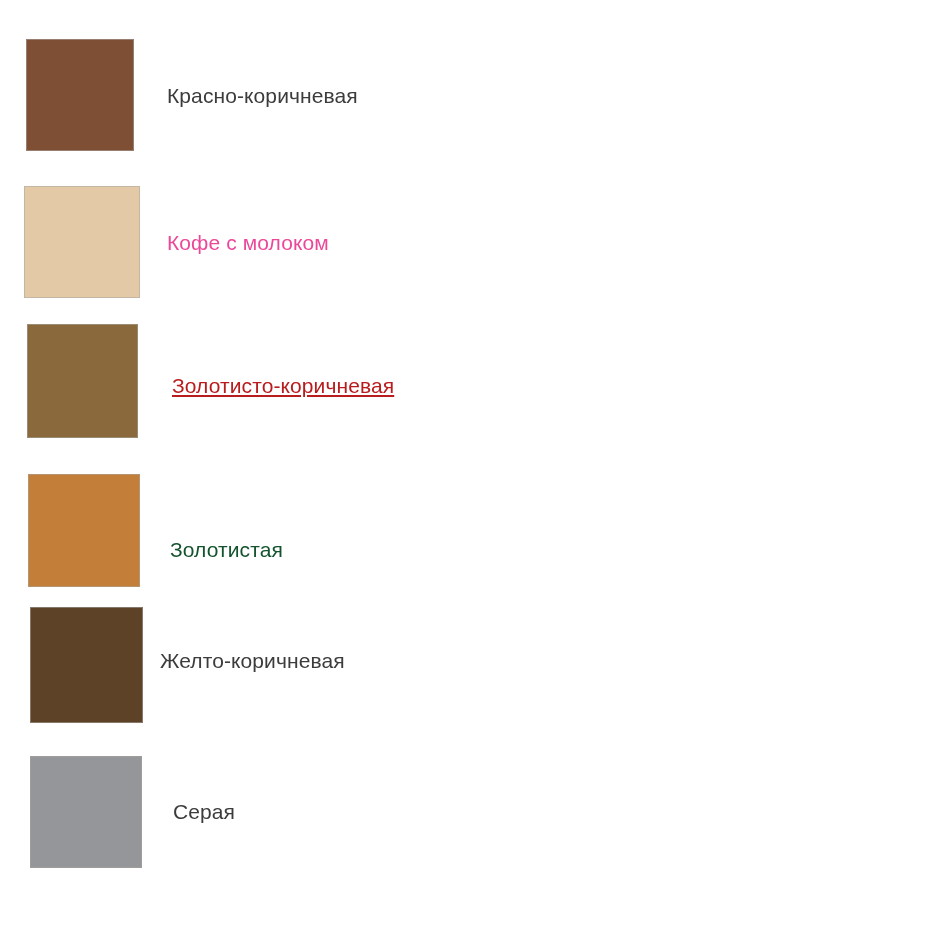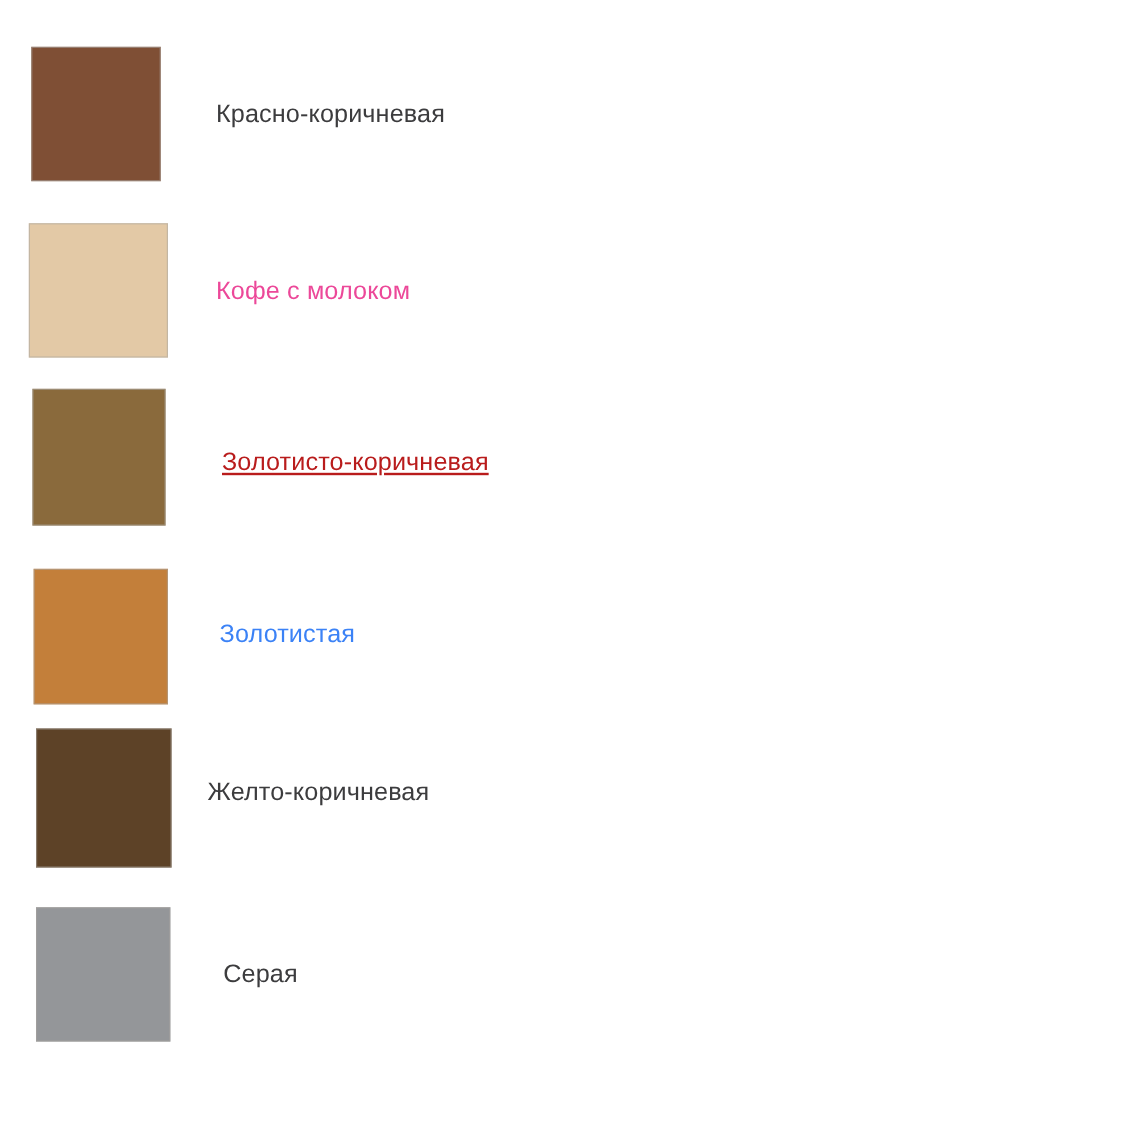--- a/index.html
+++ b/index.html
@@ -35,42 +35,41 @@
   }
 
   .swatch-label {
     position: absolute;
     color: #3c3c3e;
     font-size: 21px;
     line-height: 24px;
     letter-spacing: 0.1px;
     white-space: nowrap;
     font-weight: 400;
-    margin-left: 13px;
   }
 </style>
 </head>
 <body style="background: rgb(255, 255, 255);">
 
 <div id="swatch-list">
     <div class="swatch-row">
       <div class="swatch-chip" title="Красно-коричневая" style="left: 26px; top: 39px; width: 108px; height: 112px; background: rgb(127, 79, 53);"></div>
       <div class="swatch-label" style="left: 167px; top: 84px; color: rgb(60, 60, 62);">Красно-коричневая</div>
     </div>
     <div class="swatch-row">
       <div class="swatch-chip" title="Кофе с молоком" style="left: 24px; top: 186px; width: 116px; height: 112px; background: rgb(227, 201, 166);"></div>
       <div class="swatch-label" style="left: 167px; top: 231px; color: #ec4899;">Кофе с молоком</div>
     </div>
     <div class="swatch-row">
       <div class="swatch-chip" title="Золотисто-коричневая" style="left: 27px; top: 324px; width: 111px; height: 114px; background: rgb(138, 106, 60);"></div>
       <div class="swatch-label" style="left: 172px; top: 374px; color: #b91c1c; text-decoration: underline;">Золотисто-коричневая</div>
     </div>
     <div class="swatch-row">
       <div class="swatch-chip" title="Золотистая" style="left: 28px; top: 474px; width: 112px; height: 113px; background: rgb(195, 127, 58);"></div>
-      <div class="swatch-label" style="left: 170px; top: 517px; color: #3b82f6;">Золотистая</div>
+      <div class="swatch-label" style="left: 170px; top: 538px; color: #14532d;">Золотистая</div>
     </div>
     <div class="swatch-row">
       <div class="swatch-chip" title="Желто-коричневая" style="left: 30px; top: 607px; width: 113px; height: 116px; background: rgb(93, 66, 39);"></div>
       <div class="swatch-label" style="left: 160px; top: 649px; color: rgb(60, 60, 62);">Желто-коричневая</div>
     </div>
     <div class="swatch-row">
       <div class="swatch-chip" title="Серая" style="left: 30px; top: 756px; width: 112px; height: 112px; background: rgb(148, 150, 153);"></div>
       <div class="swatch-label" style="left: 173px; top: 800px; color: rgb(60, 60, 62);">Серая</div>
     </div>
   </div>

